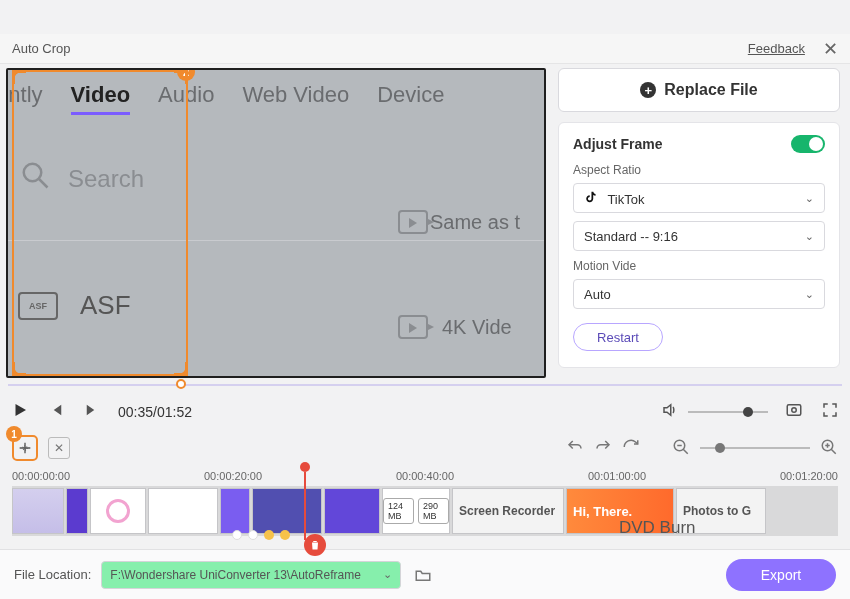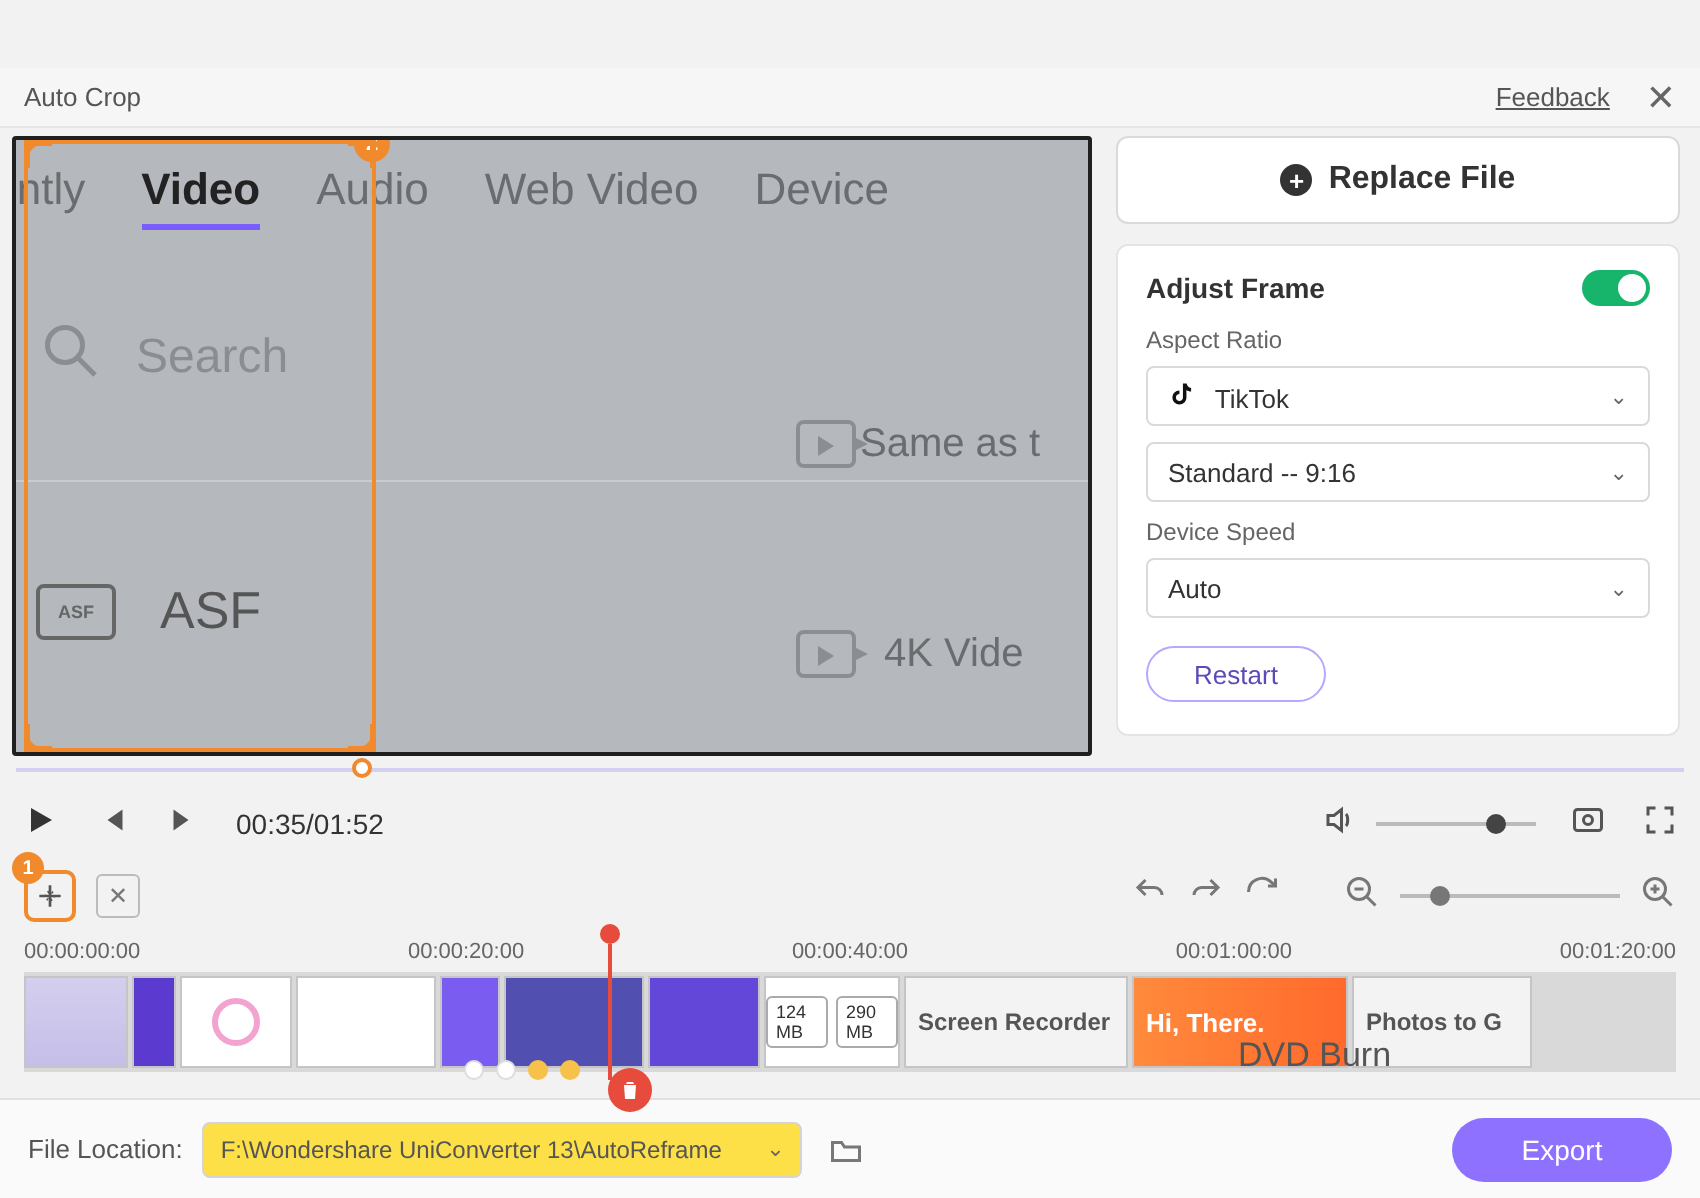--- a/index.html
+++ b/index.html
@@ -90,21 +90,21 @@
   .gold-dots { position:absolute; left:220px; bottom:-4px; display:flex; gap:6px; }
   .gold-dots .d{width:10px;height:10px;border-radius:50%;background:#f6c24a;}
   .gold-dots .w{background:#fff;border:1px solid #ddd;}
   .playhead-wrap { position:absolute; left:300px; top:0; bottom:0; display:flex; flex-direction:column; align-items:center; pointer-events:none; }
   .playhead-knob { width:10px;height:10px;border-radius:50%;background:#e64b3c;margin-top:-2px; }
   .playhead-line { width:2px; flex:1; background:#e64b3c; }
   .trash { position:absolute; left:292px; top:48px; width:22px; height:22px; border-radius:50%; background:#e64b3c; color:#fff; display:flex; align-items:center; justify-content:center; font-size:12px; z-index:3; cursor:pointer; }
 
   .footer { position:absolute; left:0; right:0; bottom:0; height:50px; border-top:1px solid #e1e1e3; background:#fafafb; display:flex; align-items:center; padding:0 14px; gap:10px; }
   .footer .fl { color:#555; }
-  .path-box { width:300px; height:28px; border:1px solid #d4d4d8; background:#fde047; border-radius:4px; display:flex; align-items:center; padding:0 8px; font-size:12px; color:#555; justify-content:space-between; }
+  .path-box { width:300px; height:28px; border:1px solid #d4d4d8; background:#86efac; border-radius:4px; display:flex; align-items:center; padding:0 8px; font-size:12px; color:#555; justify-content:space-between; }
   .folder-ico { width:24px; height:24px; display:flex; align-items:center; justify-content:center; color:#777; cursor:pointer; }
   .footer .grow { flex:1; }
   .export-btn { width:110px; height:32px; border-radius:16px; background:#8e72ff; color:#fff; display:flex; align-items:center; justify-content:center; font-size:14px; cursor:pointer; }
 
   svg.ic { width:18px; height:18px; }
 </style>
 </head>
 <body>
 
 <div class="titlebar">
@@ -175,21 +175,21 @@
           </span>
           <span>TikTok</span>
         </span>
         <span class="chev">⌄</span>
       </div>
       <div style="height:8px"></div>
       <div class="select">
         <span>Standard -- 9:16</span>
         <span class="chev">⌄</span>
       </div>
-      <div class="field-label">Device Speed</div>
+      <div class="field-label">Motion Vide</div>
       <div class="select">
         <span>Auto</span>
         <span class="chev">⌄</span>
       </div>
       <div class="restart">Restart</div>
     </div>
   </div>
 </div>
 
 <div class="seekbar">

